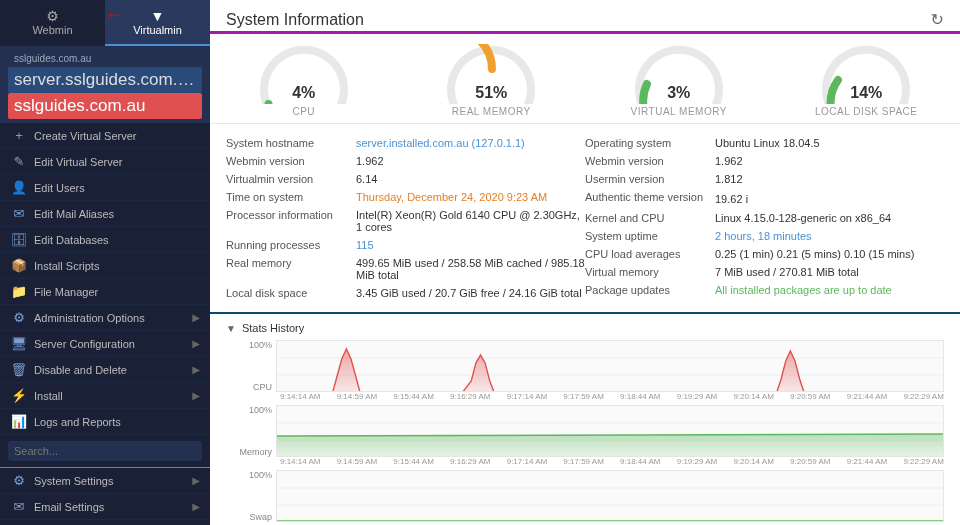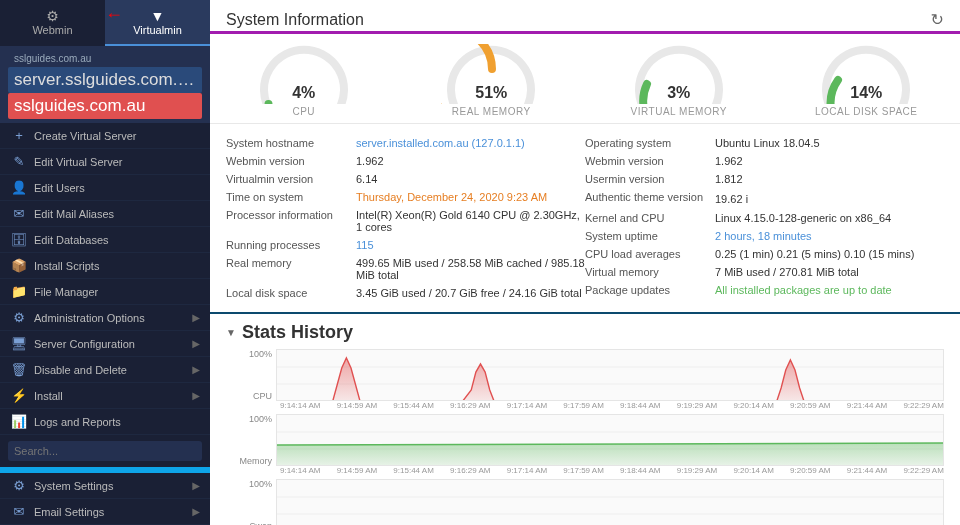--- a/index.html
+++ b/index.html
@@ -77,21 +77,21 @@
       color: #7a9fd4;
     }
     .sidebar-menu-item .arrow {
       margin-left: auto;
       font-size: 10px;
       color: #666;
     }
 
     .sidebar-search {
       padding: 6px 8px;
-      border-bottom: 6px solid #0ea5e9;
+      border-bottom: 1px solid #0ea5e9;
     }
     .sidebar-search input {
       width: 100%;
       background: #243050;
       border: none;
       color: #ccc;
       padding: 4px 6px;
       font-size: 11px;
       border-radius: 3px;
     }
@@ -193,26 +193,25 @@
     .info-value.link { color: #4a90d9; cursor: pointer; }
     .info-value.green { color: #5cb85c; cursor: pointer; }
     .info-value.orange { color: #e67e22; }
 
     
     .stats-section {
       background: #fff;
       padding: 8px 16px 6px;
     }
     .stats-title {
-      font-size: 18px;
+      font-size: 11px;
       color: #333;
       margin-bottom: 6px;
       display: flex;
       align-items: center;
-      font-weight: bold;
     }
     .stats-title::before {
       content: '▼';
       font-size: 10px;
       margin-right: 6px;
       color: #666;
     }
 
     .chart-wrapper {
       margin-bottom: 4px;

